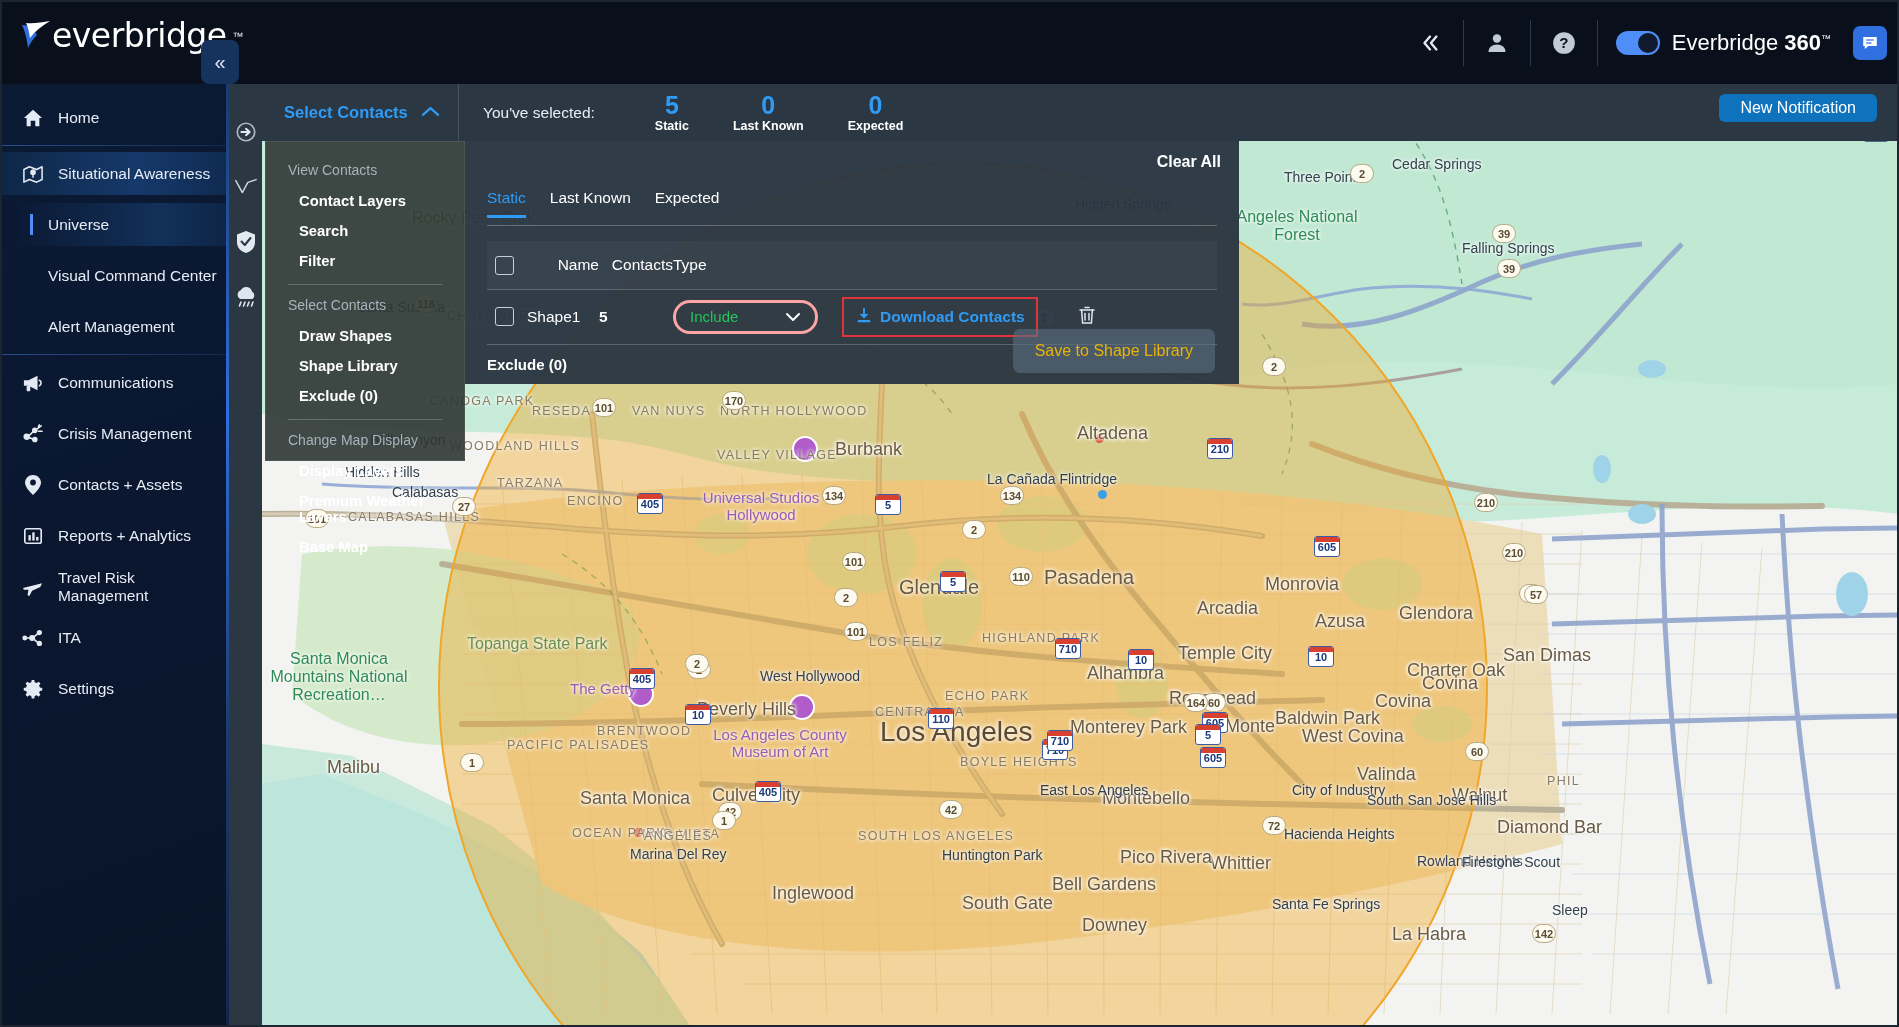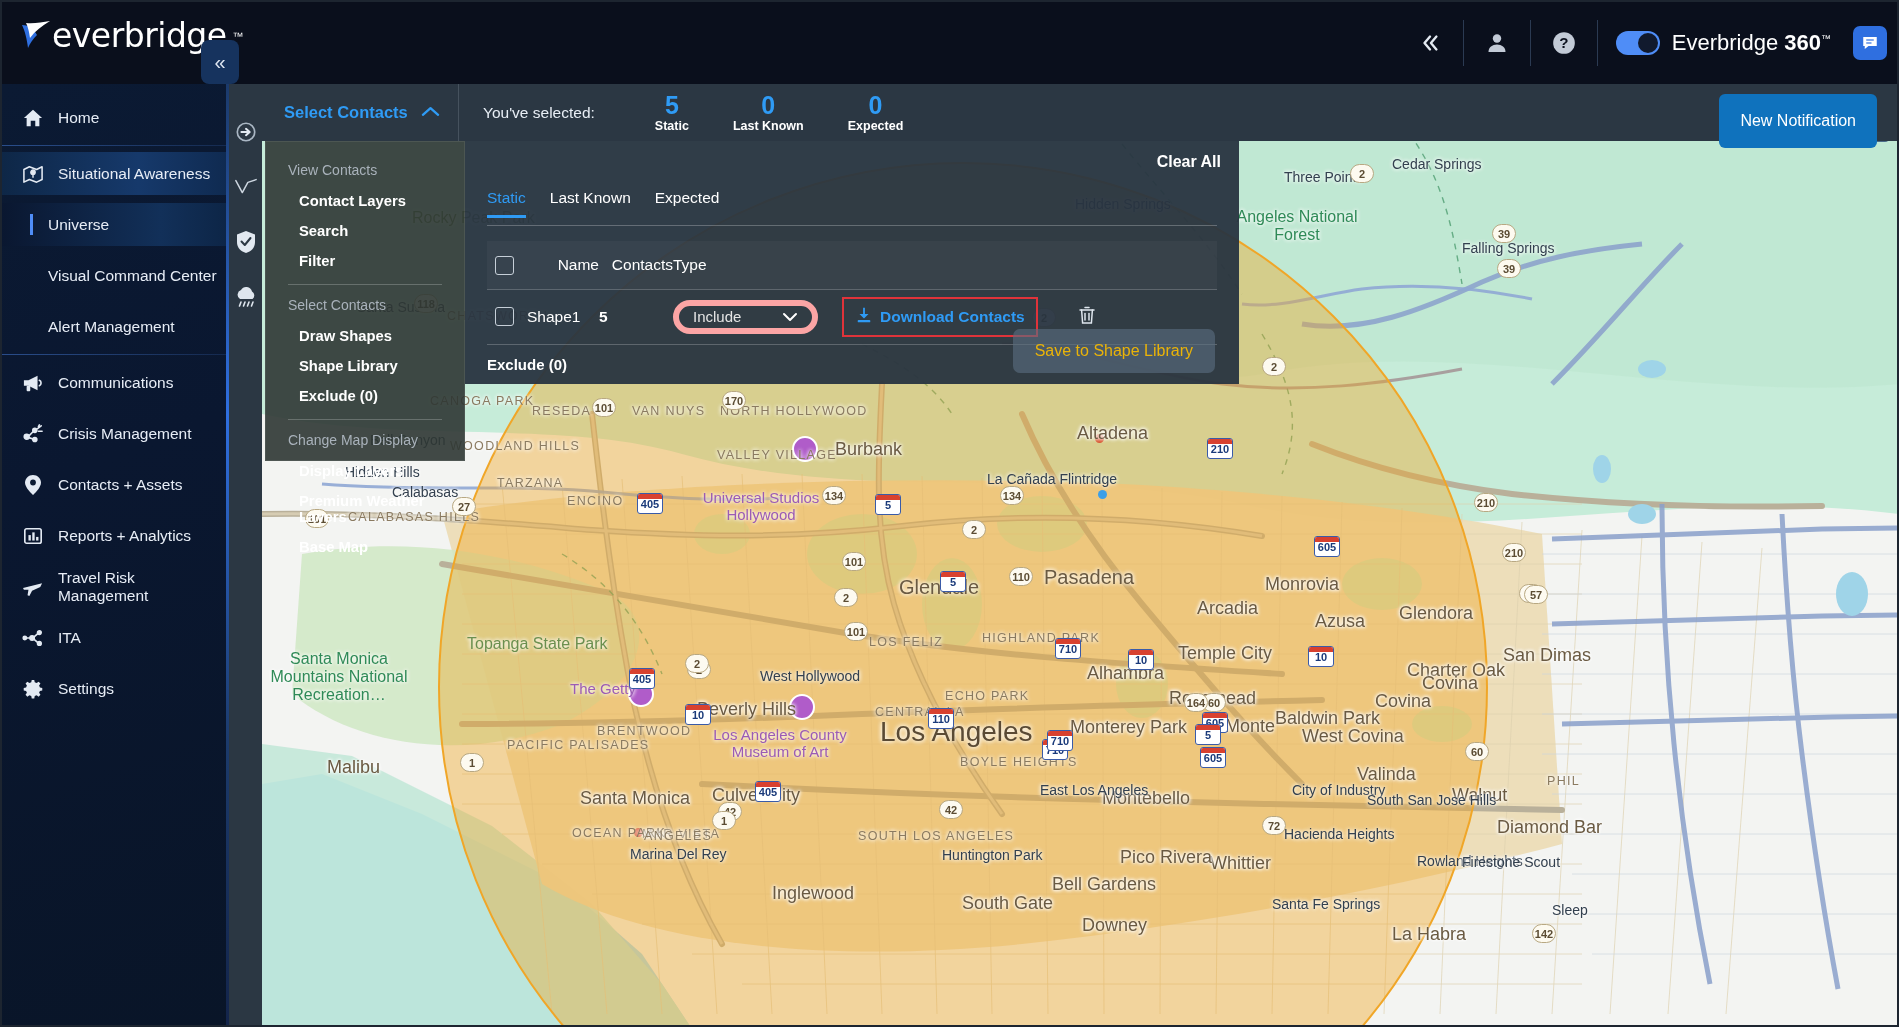--- a/index.html
+++ b/index.html
@@ -105,21 +105,21 @@
   #headstrip{ position:absolute; left:260px; top:82px; width:1637px; height:57px;
               background:#2b3743; z-index:34; display:flex; align-items:center;}
   #selbtn{ width:197px; height:57px; display:flex; align-items:center; justify-content:space-between;
            padding:0 18px 0 22px; color:#2f9bf5; font-size:16.5px; font-weight:bold; cursor:pointer;
            border-right:1px solid #46525e;}
   #youveselected{ color:#e8eef5; font-size:15.5px; margin-left:24px;}
   .counters{ display:flex; align-items:center; margin-left:60px; gap:44px; }
   .counter{ text-align:center; }
   .counter .num{ color:#2f9bf5; font-size:25px; font-weight:bold; line-height:1.05;}
   .counter .cap{ color:#ffffff; font-size:12.5px; font-weight:bold;}
-  #newnotif{ position:absolute; right:22px; top:10px; height:54px; padding:0 21px;
+  #newnotif{ position:absolute; right:22px; top:10px; height:28px; padding:0 21px;
              background:#0f72bd; color:#fff; font-size:16px; border:none; border-radius:6px;
              cursor:pointer; }
 
   
   #dropdown{ position:absolute; left:263px; top:139px; width:200px; height:320px;
              background:rgba(45,54,51,0.90); z-index:36; padding:14px 0 0 0; color:#fff;
              border:1px solid rgba(255,255,255,0.08);}
   .dd-head{ color:#a9b2bb; font-size:14px; padding:6px 0 8px 22px;}
   .dd-item{ color:#ffffff; font-size:14.8px; font-weight:bold; padding:7px 0 7px 33px; cursor:pointer;}
   .dd-rule{ height:1px; background:rgba(255,255,255,0.22); margin:8px 22px 6px 22px;}
@@ -133,23 +133,23 @@
   .tabs-rule{ position:absolute; left:22px; top:84px; width:730px; height:1px;
               background:rgba(255,255,255,0.25); }
   .th-row{ position:absolute; left:22px; top:100px; width:730px; height:48px;
            background:rgba(255,255,255,0.035); display:flex; align-items:center;text-align:right; }
   .tr-row{ position:absolute; left:22px; top:148px; width:730px; height:54px;
            display:flex; align-items:center; border-top:1px solid rgba(255,255,255,0.22);}
   .chk{ width:19px;height:19px;border:1.6px solid #c6cfd8; border-radius:3px; margin:0 13px 0 8px;
         cursor:pointer; }
   .th{ color:#fff; font-size:15.5px; }
   .td{ color:#fff; font-size:15.5px; }
-  .selectbox{ width:145px; height:34px; border:6px solid #fca5a5; border-radius:17px;
+  .selectbox{ width:145px; height:34px; border:3px solid #fca5a5; border-radius:17px;
               display:flex; align-items:center; justify-content:space-between;
-              padding:0 14px; color:#e5e5e5; font-size:15px; cursor:pointer;}
+              padding:0 14px; color:#22c55e; font-size:15px; cursor:pointer;}
   #dlbtn{ display:flex; align-items:center; gap:7px; color:#2f9bf5; font-size:15.5px;
           font-weight:bold; border:2.5px solid #e0333a; padding:7px 11px; cursor:pointer;}
   .trash{ color:#dfe6ee; cursor:pointer; }
   .exclude-row{ position:absolute; left:22px; top:203px; width:730px; height:40px;
                 display:flex; align-items:center; border-top:1px solid rgba(255,255,255,0.22);}
   .exclude-row .lbl{ color:#fff; font-size:15px; font-weight:bold; }
   #savebtn{ position:absolute; right:24px; top:188px; height:44px; padding:0 22px;
             background:rgba(90,110,128,0.62); color:#eab308; font-size:16px;
             border:none; border-radius:7px; cursor:pointer; }
 </style>

